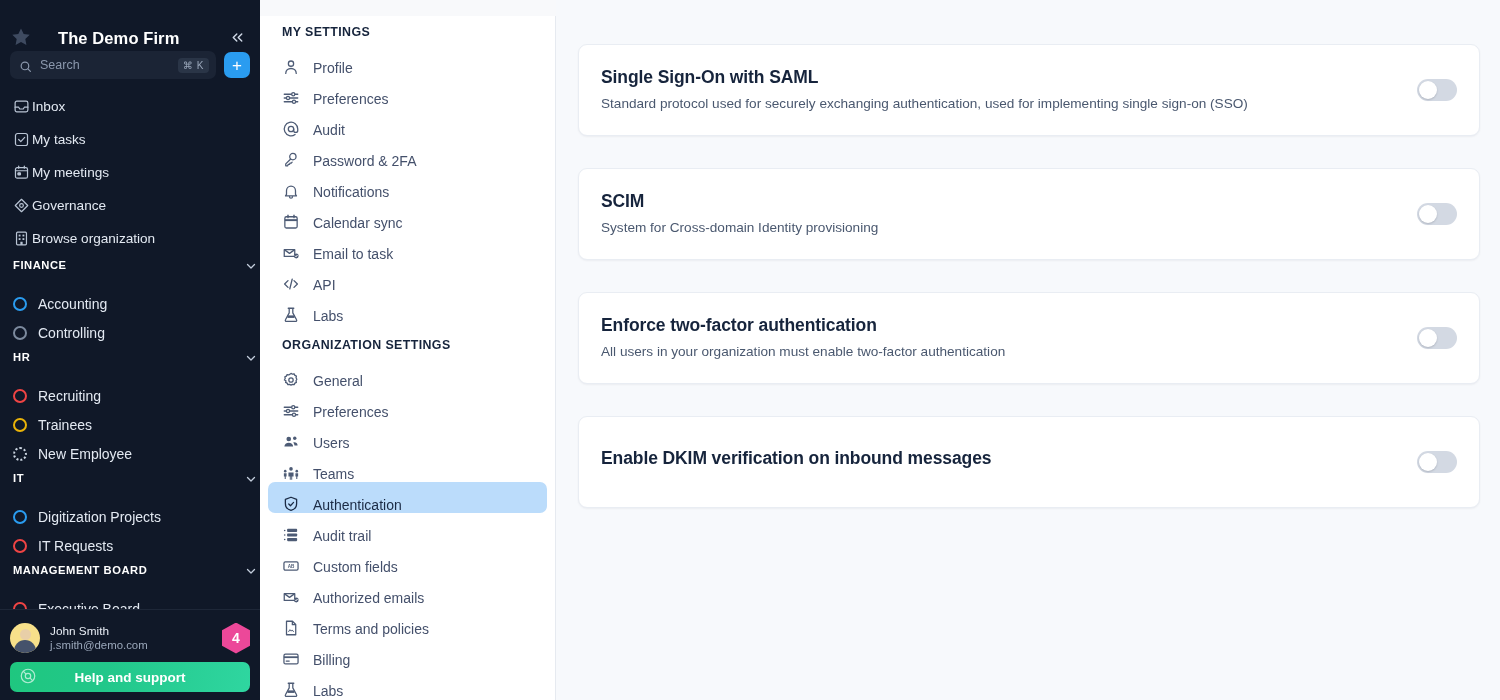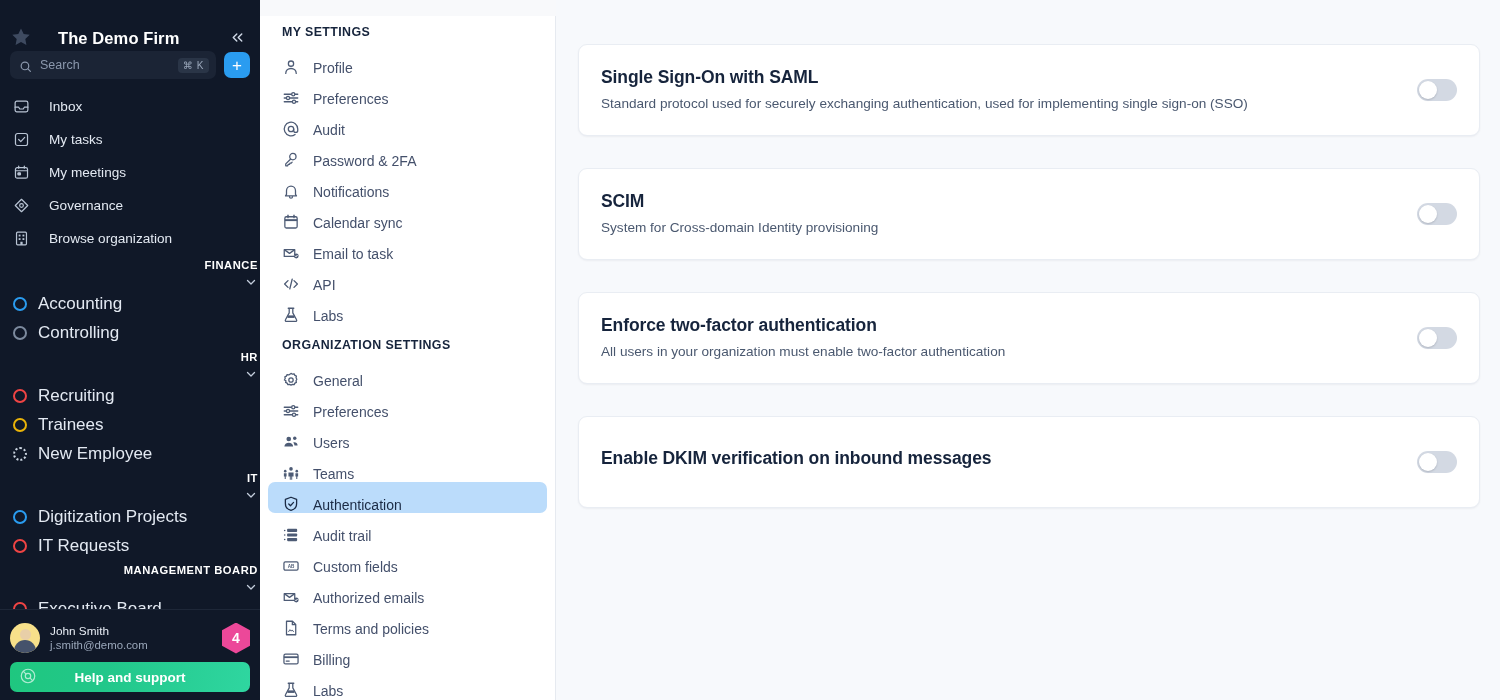--- a/index.html
+++ b/index.html
@@ -53,42 +53,41 @@
   .sb-plus {
     width: 26px; height: 26px; flex: 0 0 26px; border-radius: 7px;
     background: #2a9cf0; color: #fff;
     display: flex; align-items: center; justify-content: center;
     font-size: 17px; line-height: 1; cursor: pointer; font-weight: 400;
   }
 
   .sb-scroll { flex: 1; overflow: hidden; }
 
   .nav-item {
-    display: flex; align-items: center; gap: 19px;
+    display: flex; align-items: center; gap: 2px;
     height: 33px; padding: 0 12px 0 13px; cursor: pointer;
     font-size: 13.6px; color: #e3e9f2; white-space: nowrap;
   }
   .nav-item .ico { width: 17px; height: 17px; flex: 0 0 17px; color: #b9c4d4; }
 
   .sec-head {
-    display: flex; align-items: flex-end;
+    display: flex; align-items: flex-start;
     height: 30px; padding: 0 2px 0 13px; margin-top: 4px;
     cursor: pointer;
-    flex-direction: column;
   }
   .sec-head .lbl {
     flex: 1; font-size: 11.2px; font-weight: 700; letter-spacing: .55px;
     color: #ffffff; text-transform: uppercase;
   }
   .sec-head .chev { width: 14px; height: 14px; color: #c3cddc; }
 
   .proj-item {
     display: flex; align-items: center; gap: 11px;
     height: 29px; padding: 0 12px 0 13px; cursor: pointer;
-    font-size: 17px; color: #e3e9f2; white-space: nowrap;
+    font-size: 14px; color: #e3e9f2; white-space: nowrap;
   }
   .dot {
     width: 14px; height: 14px; flex: 0 0 14px; border-radius: 50%;
     border: 2px solid currentColor; background: transparent;
   }
   .dot.dashed { border-style: dotted; border-width: 2px; }
 
   .sb-foot { border-top: 1px solid #1e2738; padding: 8px 10px 8px 10px; }
   .user-row { display: flex; align-items: center; gap: 10px; height: 40px; cursor: pointer; }
   .avatar {

